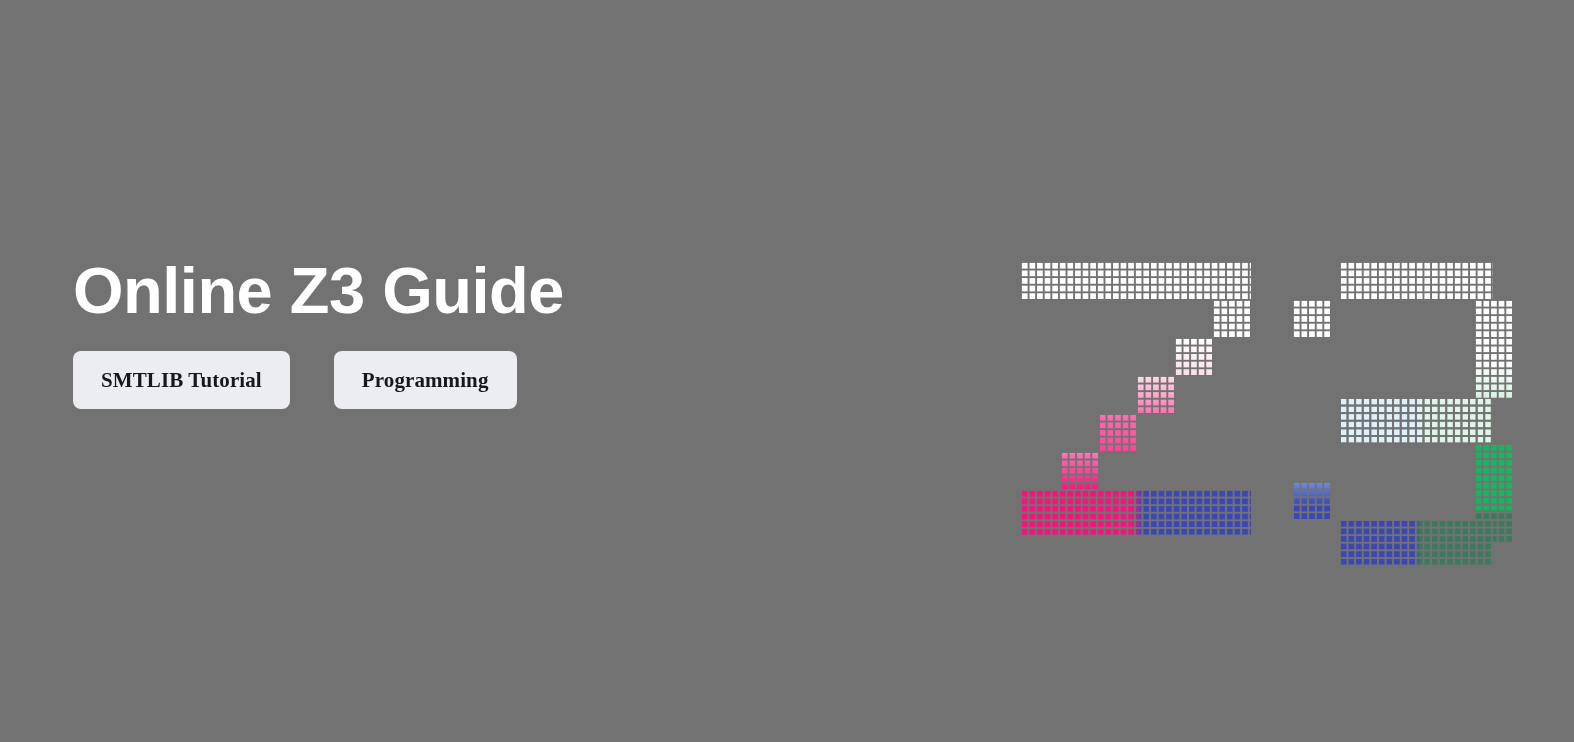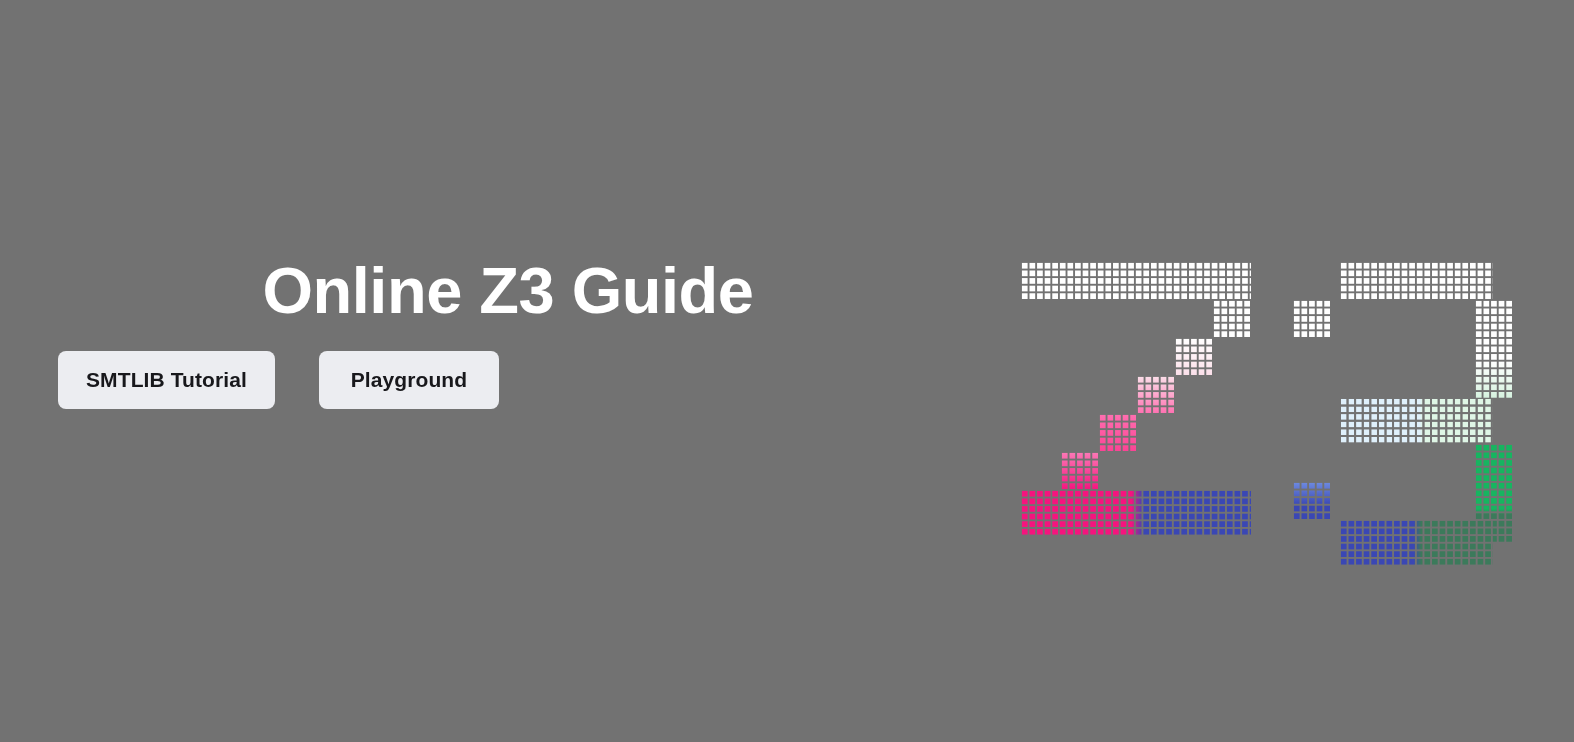--- a/index.html
+++ b/index.html
@@ -17,24 +17,23 @@
   .hero {
     position: relative;
     width: 1574px;
     height: 742px;
     background: #727272;
   }
 
   
   .hero-copy {
     position: absolute;
-    left: 58px;
+    left: 73px;
     top: 258px;
     width: 900px;
-    text-align: center;
   }
   .hero-title {
     margin: 0;
     font-size: 65px;
     line-height: 1.0;
     font-weight: 700;
     letter-spacing: -0.5px;
     color: #ffffff;
     font-family: "Liberation Sans", sans-serif;
   }
@@ -49,21 +48,21 @@
     align-items: center;
     justify-content: center;
     height: 58px;
     padding: 0 28px;
     min-width: 180px;
     box-sizing: border-box;
     background: #ecedf1;
     color: #18181c;
     border: 0;
     border-radius: 8px;
-    font-family: Liberation Sans, sans-serif;
+    font-family: Liberation Serif, serif;
     font-size: 21px;
     font-weight: 700;
     letter-spacing: 0.1px;
     cursor: pointer;
     text-decoration: none;
     white-space: nowrap;
   }
 
   
   .logo-wrap {
@@ -101,21 +100,21 @@
 </head>
 <body>
 
 <div class="hero">
 
   <div class="hero-copy">
     <h1 class="hero-title">Online Z3 Guide</h1>
 
     <div class="hero-actions">
       <a class="hero-btn" href="#">SMTLIB Tutorial</a>
-      <a class="hero-btn" href="#">Playground</a>
+      <a class="hero-btn" href="#">Programming</a>
     </div>
   </div>
 
   <div class="logo-wrap">
     <div class="glyph glyph-z" style="width:245px;height:290px;">
         <div class="px-block" style="left: 6px; top: 7px; width: 230px; height: 38px;">
           <div class="fill" style="background: linear-gradient(rgb(255, 255, 255) 0%, rgb(255, 255, 255) 100%);"></div>
           <div class="grid"></div>
         </div>
         <div class="px-block" style="left: 198px; top: 45px; width: 38px; height: 38px;">

